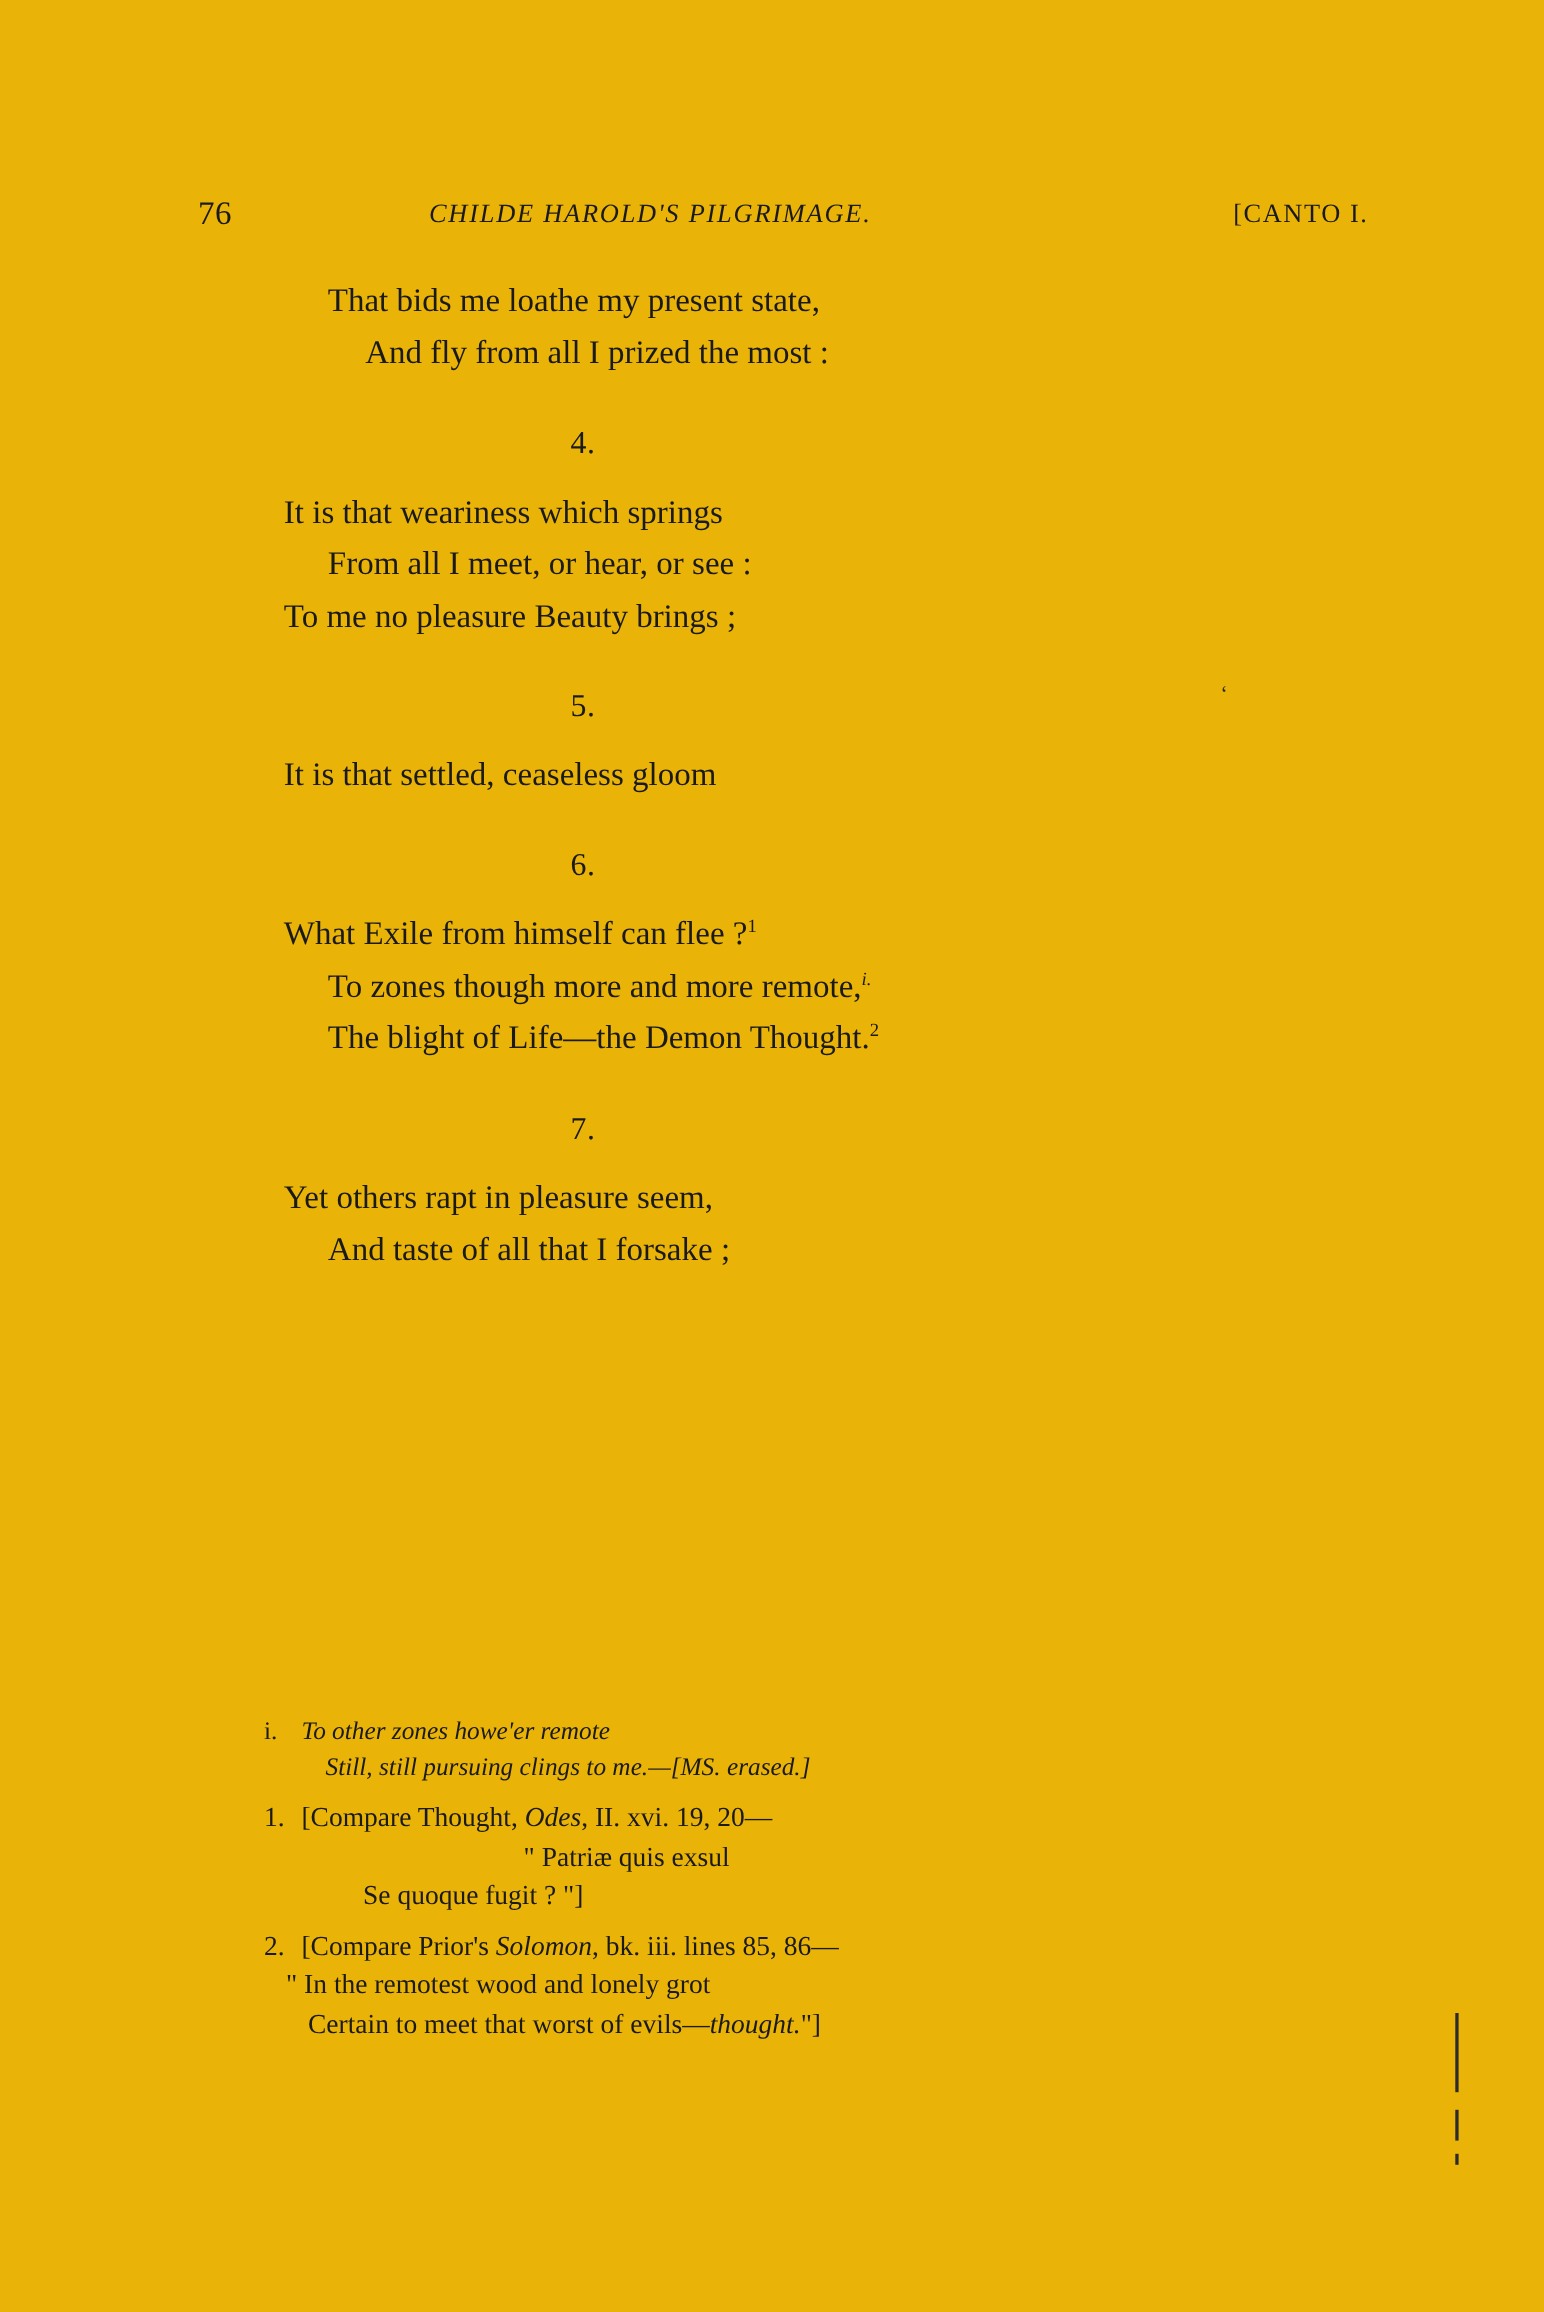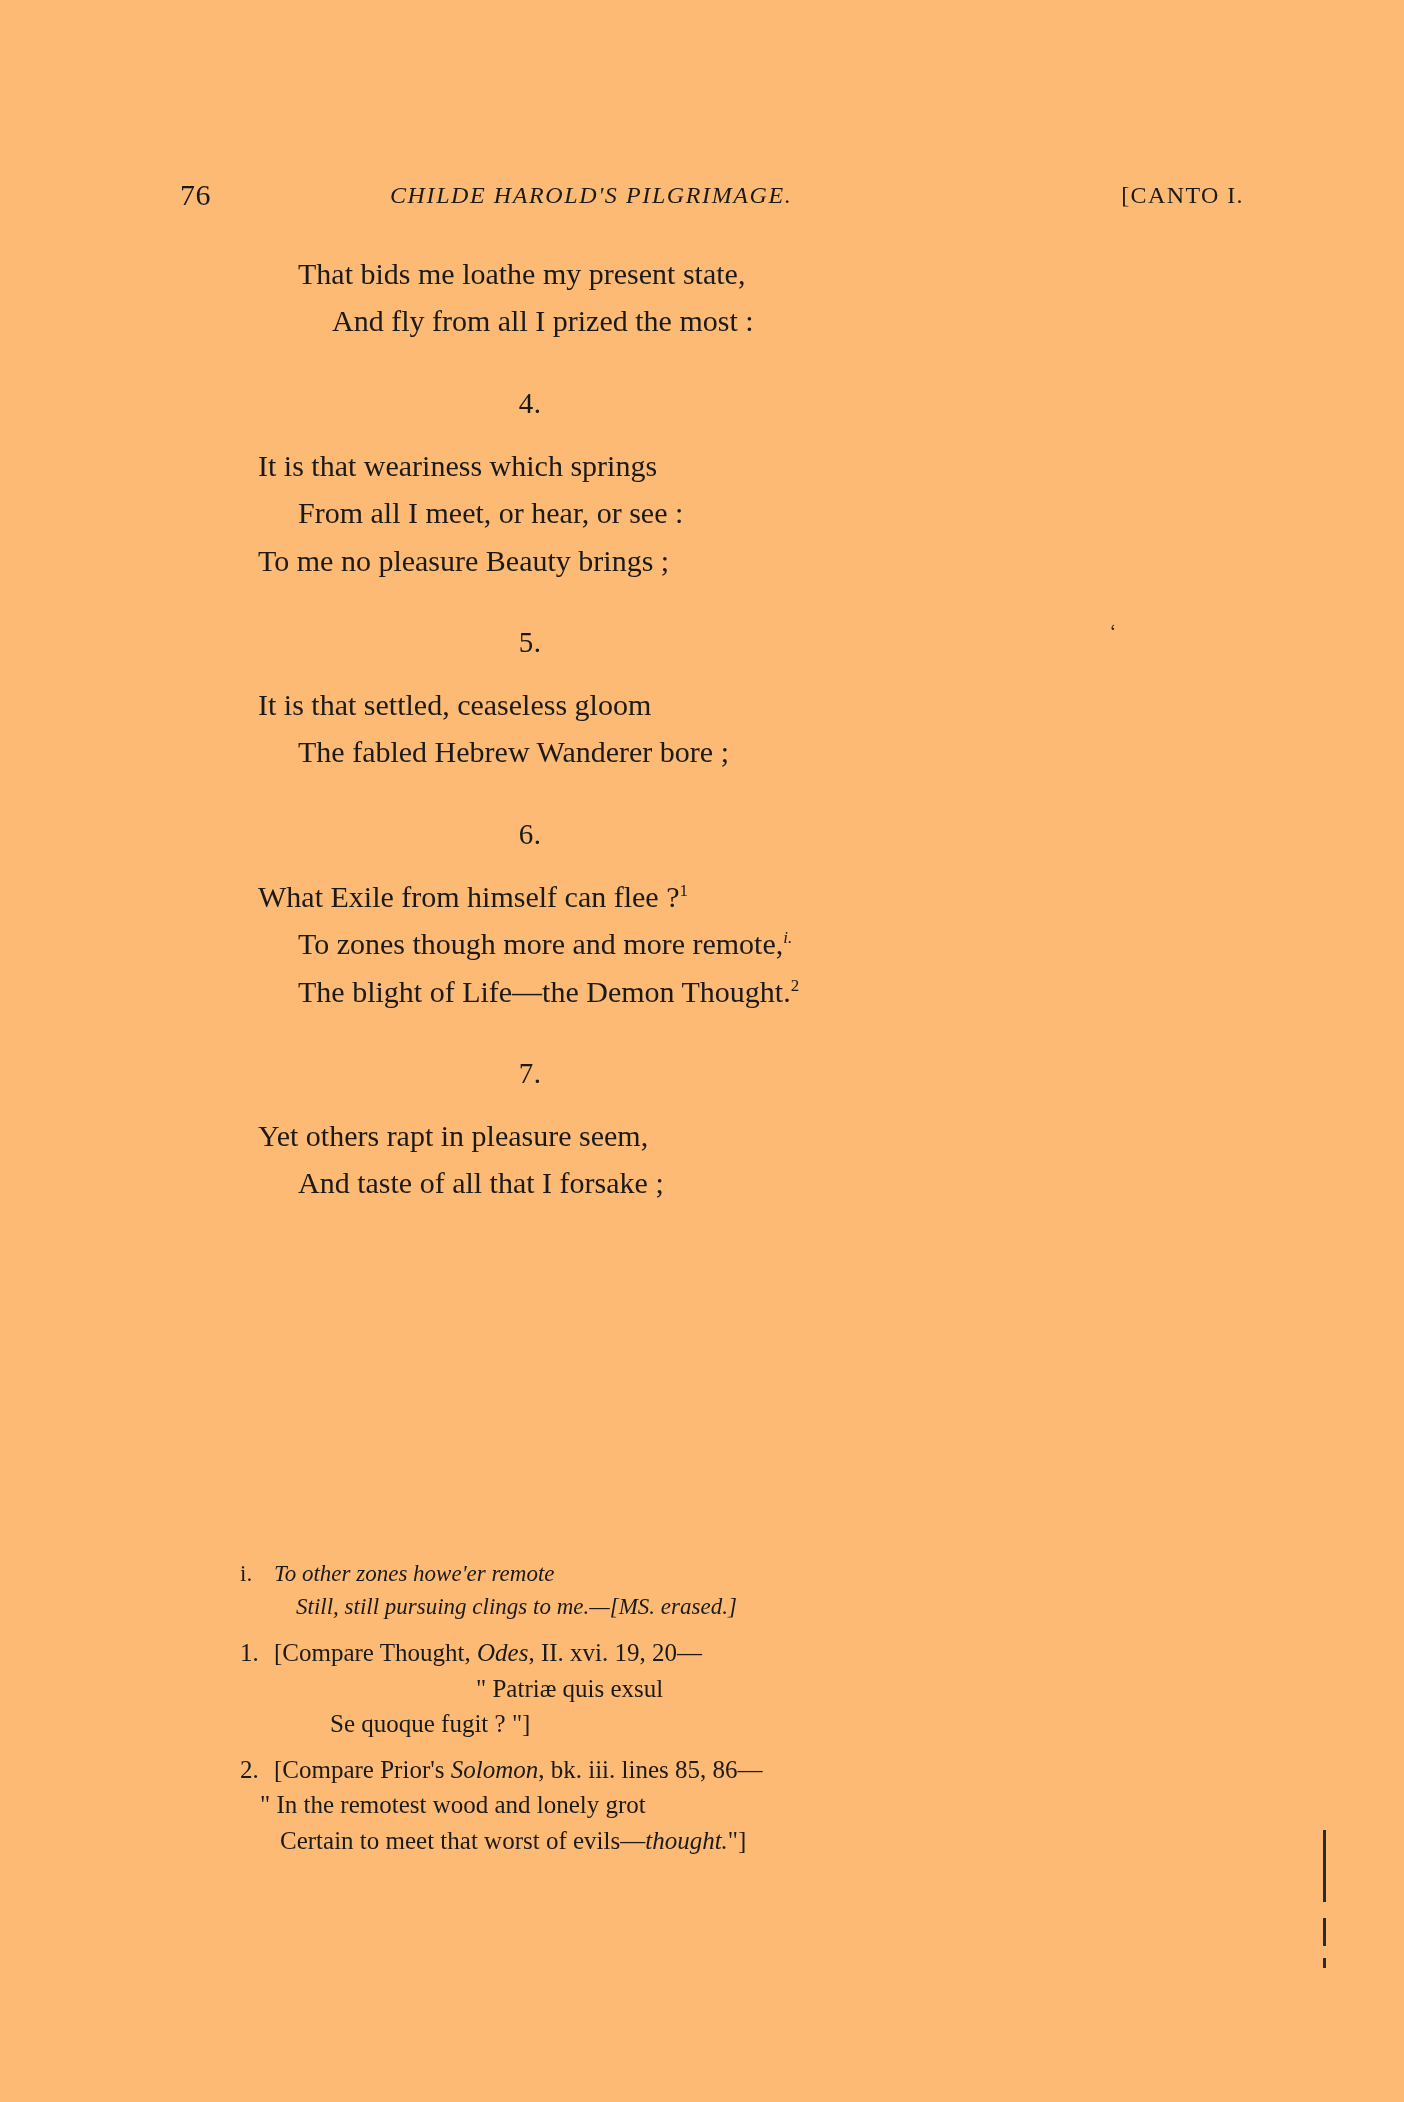--- a/index.html
+++ b/index.html
@@ -11,21 +11,21 @@
     width: 1404px;
     height: 2102px;
     position: relative;
     font-family: "Liberation Serif", serif;
     color: #1a1a1a;
     overflow: hidden;
   }
   .page {
     position: absolute;
     inset: 0;
-    background: #fdba74;
+    background: #eab308;
   }
 
   
   .running-head {
     position: absolute;
     top: 178px;
     left: 180px;
     right: 160px;
     height: 34px;
   }
@@ -181,21 +181,20 @@
     <div class="stanza">
       <div class="stanza-number">4.</div>
       <div class="line ind2">It is that weariness which springs</div>
       <div class="line ind0">From all I meet, or hear, or see :</div>
       <div class="line ind2">To me no pleasure Beauty brings ;</div>
     </div>
 
     <div class="stanza">
       <div class="stanza-number">5.</div>
       <div class="line ind2">It is that settled, ceaseless gloom</div>
-      <div class="line ind0">The fabled Hebrew Wanderer bore ;</div>
     </div>
 
     <div class="stanza">
       <div class="stanza-number">6.</div>
       <div class="line ind2"><span>What Exile from himself can flee ?</span><sup>1</sup></div>
       <div class="line ind0"><span>To zones though more and more remote,</span><sup class="mark-i">i.</sup></div>
       <div class="line ind0"><span>The blight of Life—the Demon Thought.</span><sup>2</sup></div>
     </div>
 
     <div class="stanza">

